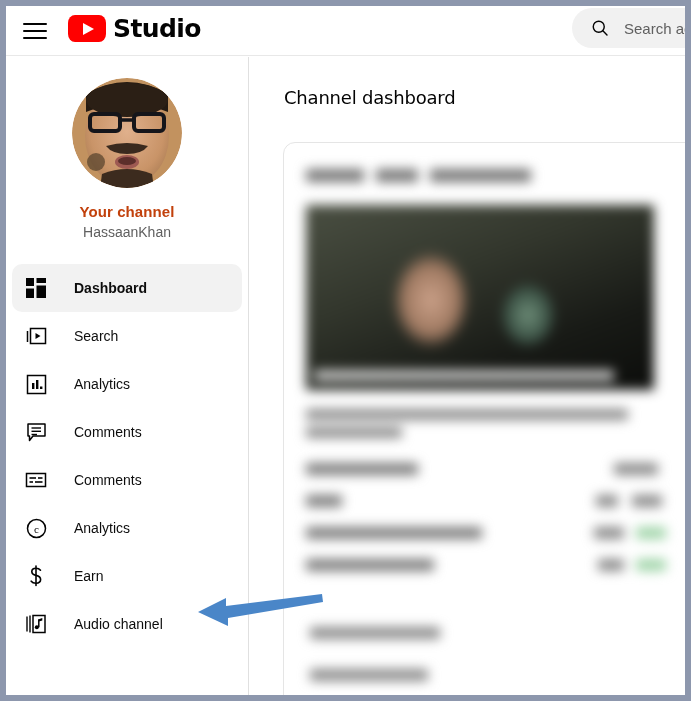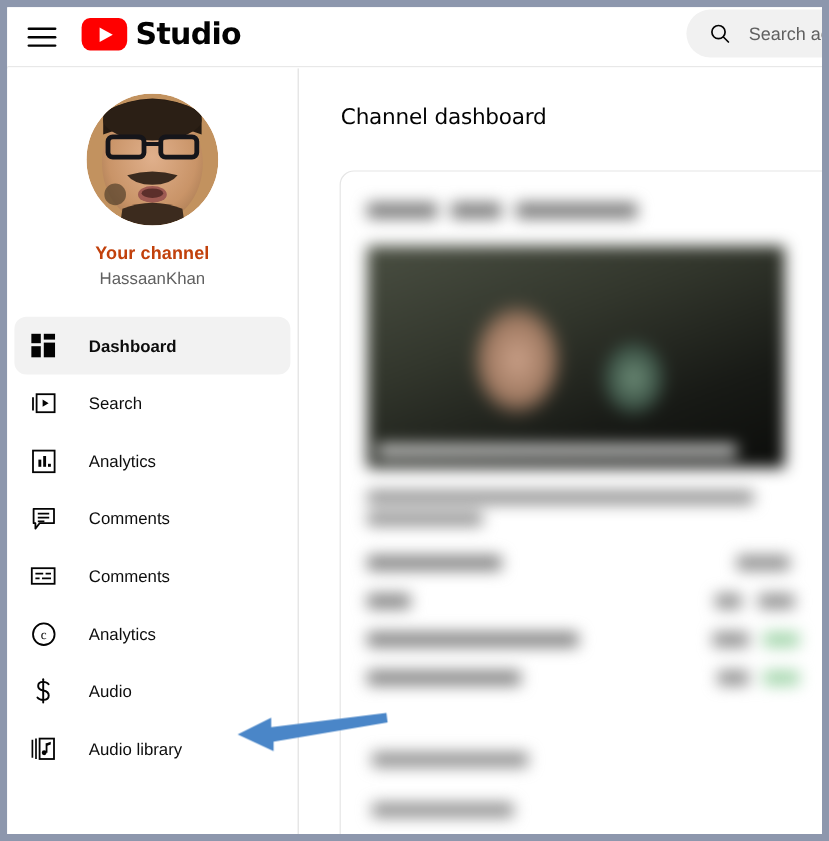--- a/index.html
+++ b/index.html
@@ -453,36 +453,36 @@
           <span class="nav-label">Analytics</span>
         </div>
 
         <div class="nav-item">
           <span class="nav-icon">
             <svg width="20" height="22" viewBox="0 0 20 22">
               <path d="M14.5 5.2 Q13 3.2 10 3.2 Q5.8 3.2 5.8 6.6 Q5.8 9.6 10 10.4 Q14.6 11.3 14.6 14.6 Q14.6 18.2 10 18.2 Q6.6 18.2 5.2 16.2" fill="none" stroke="#030303" stroke-width="1.6" stroke-linecap="round"></path>
               <line x1="10" y1="1" x2="10" y2="20.5" stroke="#030303" stroke-width="1.6" stroke-linecap="round"></line>
             </svg>
           </span>
-          <span class="nav-label">Audio</span>
+          <span class="nav-label">Earn</span>
         </div>
 
 
         <div class="nav-item">
           <span class="nav-icon">
             <svg width="22" height="22" viewBox="0 0 22 22">
               <line x1="2" y1="3.5" x2="2" y2="18.5" stroke="#030303" stroke-width="1.4"></line>
               <line x1="5" y1="2.5" x2="5" y2="19.5" stroke="#030303" stroke-width="1.4"></line>
               <rect x="8" y="2.5" width="12" height="17" fill="none" stroke="#030303" stroke-width="1.5"></rect>
               <circle cx="11.8" cy="14.3" r="2" fill="#030303"></circle>
               <line x1="13.8" y1="14.3" x2="13.8" y2="6.3" stroke="#030303" stroke-width="1.5"></line>
               <path d="M13.8 6.3 L17.3 5.1 L17.3 7.4 L13.8 8.6 Z" fill="#030303"></path>
             </svg>
           </span>
-          <span class="nav-label">Audio library</span>
+          <span class="nav-label">Audio channel</span>
         </div>
 
       </div>
     </div>
 
     <div class="main">
 
       <div class="page-title">Channel dashboard</div>
 
       <div class="card">

